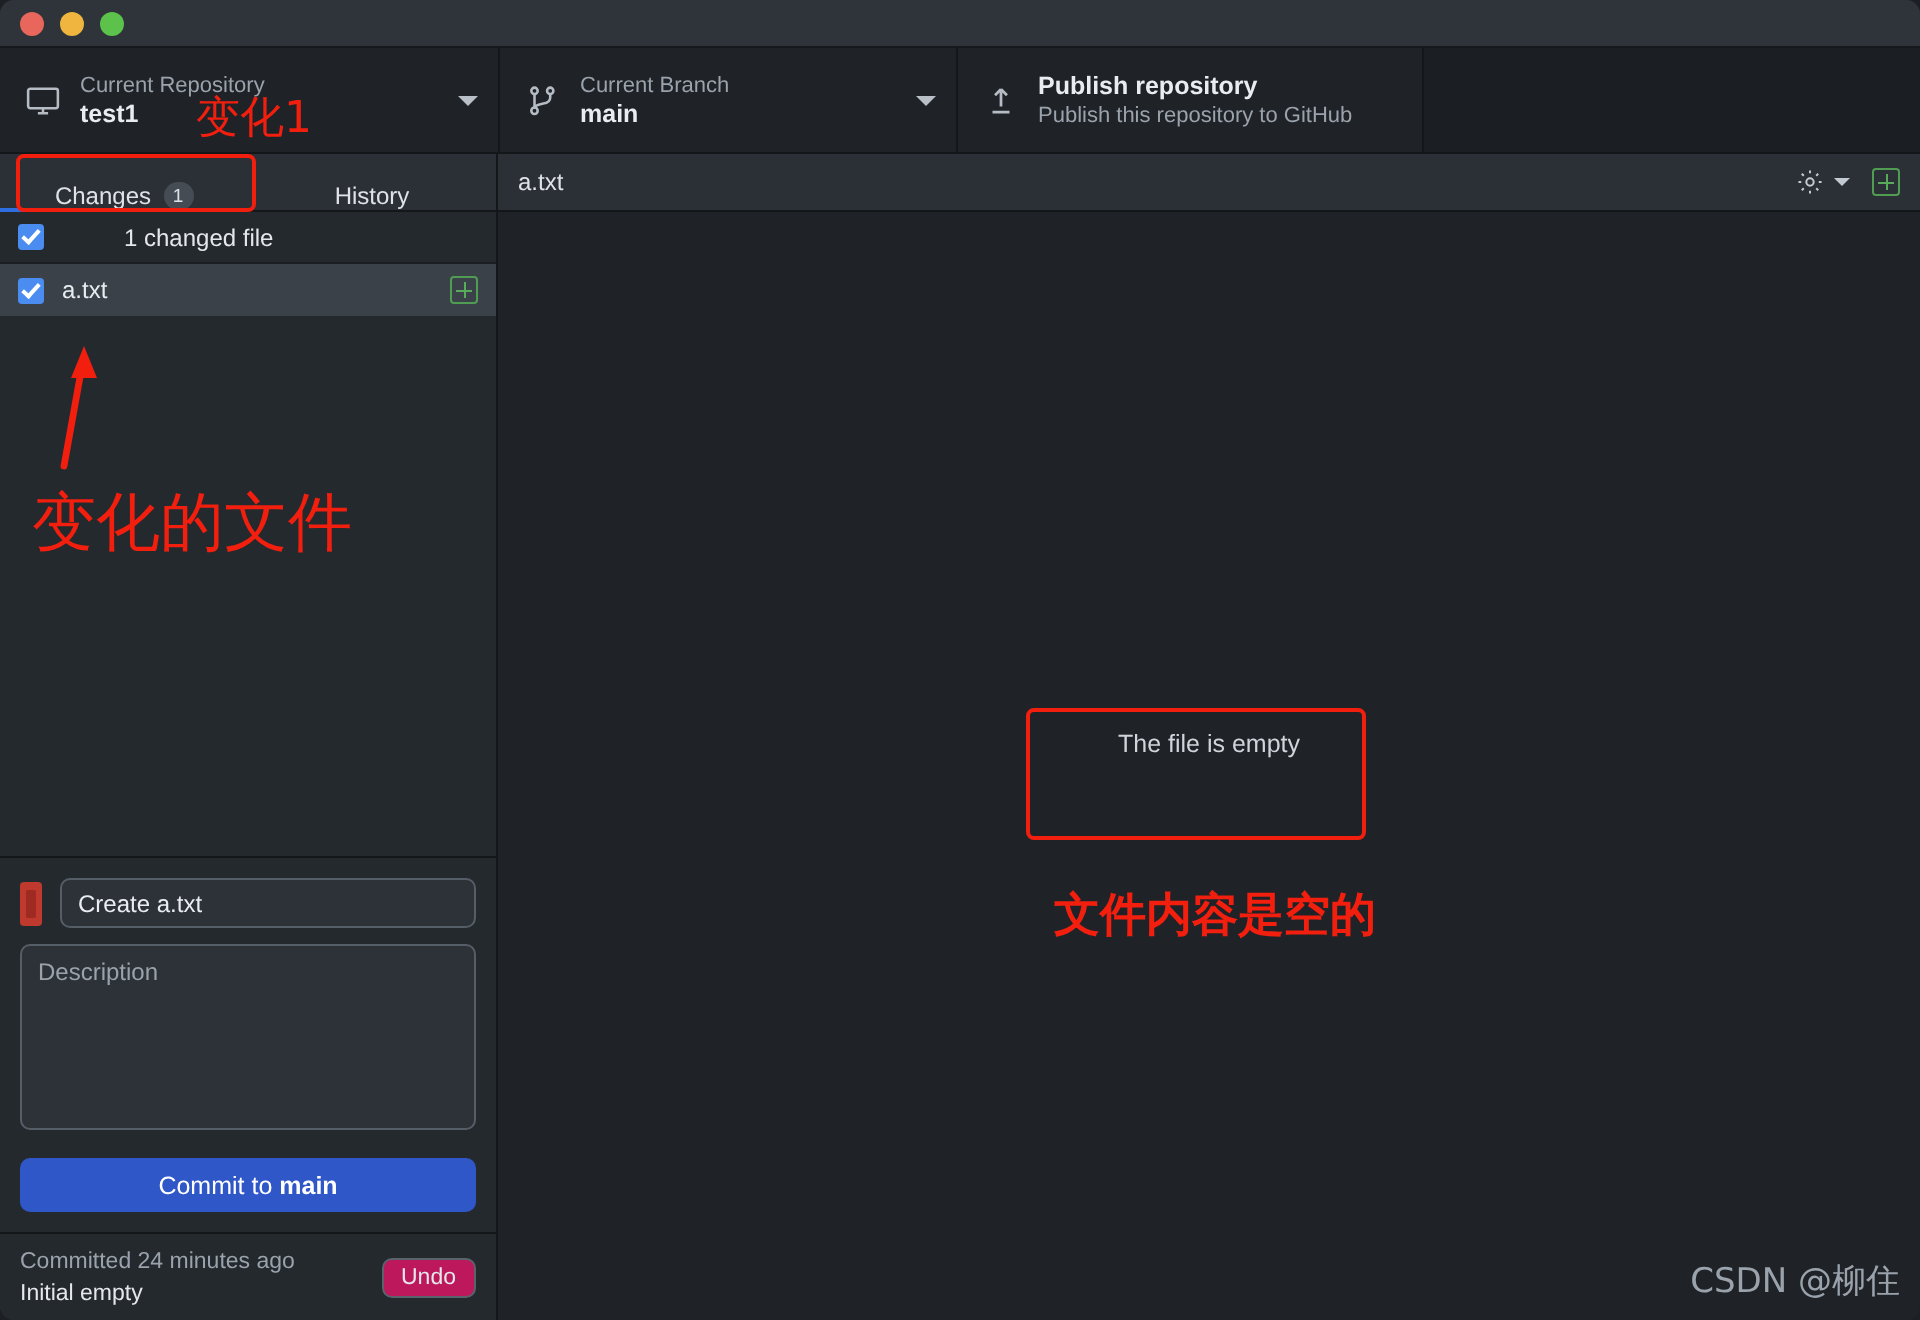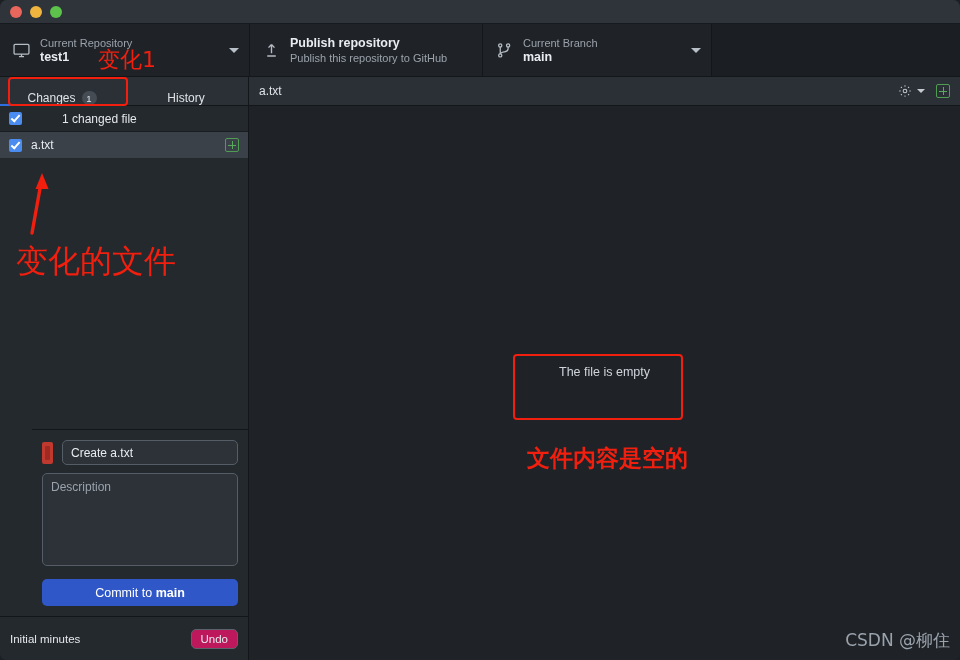--- a/index.html
+++ b/index.html
@@ -152,21 +152,20 @@
   }
   .plus-box::before { left: 5.5px; top: 2px; width: 1.6px; height: 8px; }
   .plus-box::after  { top: 5.5px; left: 2px; height: 1.6px; width: 8px; }
 
   
   .commit-panel {
     flex: 0 0 auto;
     background: #24292e;
     border-top: 1px solid #14171a;
     padding: 10px 10px 10px 10px;
-    margin-left: 32px;
   }
   .summary-row { display: flex; align-items: center; gap: 9px; }
   .avatar {
     width: 11px; height: 22px; flex: 0 0 11px;
     background: #c0392f;
     border-radius: 2px;
     position: relative;
   }
   .avatar::after {
     content:""; position:absolute; left:3px; top:4px;
@@ -295,48 +294,48 @@
           <path d="M8 11.4v2.4M5.6 13.8h4.8"></path>
         </svg>
       </div>
       <div class="tb-text">
         <div class="tb-label">Current Repository</div>
         <div class="tb-value">test1</div>
       </div>
       <div class="caret"></div>
     </div>
 
-    <div class="tb-seg publish">
-      <div class="tb-icon">
-        <svg width="17" height="17" viewBox="0 0 16 16" fill="none" stroke="currentColor" stroke-width="1.3">
-          <path d="M8 10.6V2.4M8 2.4L5.2 5.3M8 2.4l2.8 2.9M4 13.2h8"></path>
-        </svg>
-      </div>
-      <div class="tb-text">
-        <div class="tb-value">Publish repository</div>
-        <div class="tb-sub">Publish this repository to GitHub</div>
-      </div>
-    </div>
-
     <div class="tb-seg branch">
       <div class="tb-icon">
         <svg width="17" height="17" viewBox="0 0 16 16" fill="none" stroke="currentColor" stroke-width="1.2">
           <circle cx="4" cy="3.2" r="1.5"></circle>
           <circle cx="4" cy="12.6" r="1.5"></circle>
           <circle cx="11.4" cy="3.2" r="1.5"></circle>
           <path d="M4 4.7v6.4M11.4 4.7v1.6c0 1.8-1.5 2.6-3.3 2.9-1.6.3-4.1.6-4.1 2.4"></path>
         </svg>
       </div>
       <div class="tb-text">
         <div class="tb-label">Current Branch</div>
         <div class="tb-value">main</div>
       </div>
       <div class="caret"></div>
     </div>
 
+    <div class="tb-seg publish">
+      <div class="tb-icon">
+        <svg width="17" height="17" viewBox="0 0 16 16" fill="none" stroke="currentColor" stroke-width="1.3">
+          <path d="M8 10.6V2.4M8 2.4L5.2 5.3M8 2.4l2.8 2.9M4 13.2h8"></path>
+        </svg>
+      </div>
+      <div class="tb-text">
+        <div class="tb-value">Publish repository</div>
+        <div class="tb-sub">Publish this repository to GitHub</div>
+      </div>
+    </div>
+
     <div class="tb-seg filler"></div>
   </div>
 
   <div class="body">
 
     <div class="sidebar">
 
       <div class="tabs">
         <div class="tab active">
           <span>Changes</span>
@@ -366,21 +365,22 @@
           <input class="summary-input" type="text" value="Create a.txt" style="">
         </div>
         <textarea class="desc-input" placeholder="Description" style=""></textarea>
         <button class="commit-btn">
           <span>Commit to </span><b>main</b>
         </button>
       </div>
 
       <div class="statusbar">
         <div class="status-text">
-          <div class="status-line2">Initial minutes</div>
+          <div class="status-line1">Committed 24 minutes ago</div>
+          <div class="status-line2">Initial empty</div>
         </div>
         <button class="undo-btn">Undo</button>
       </div>
     </div>
 
     <div class="main">
       <div class="diff-header">
         <div class="diff-filename">a.txt</div>
         <div class="gear-wrap">
           <span class="gear">

